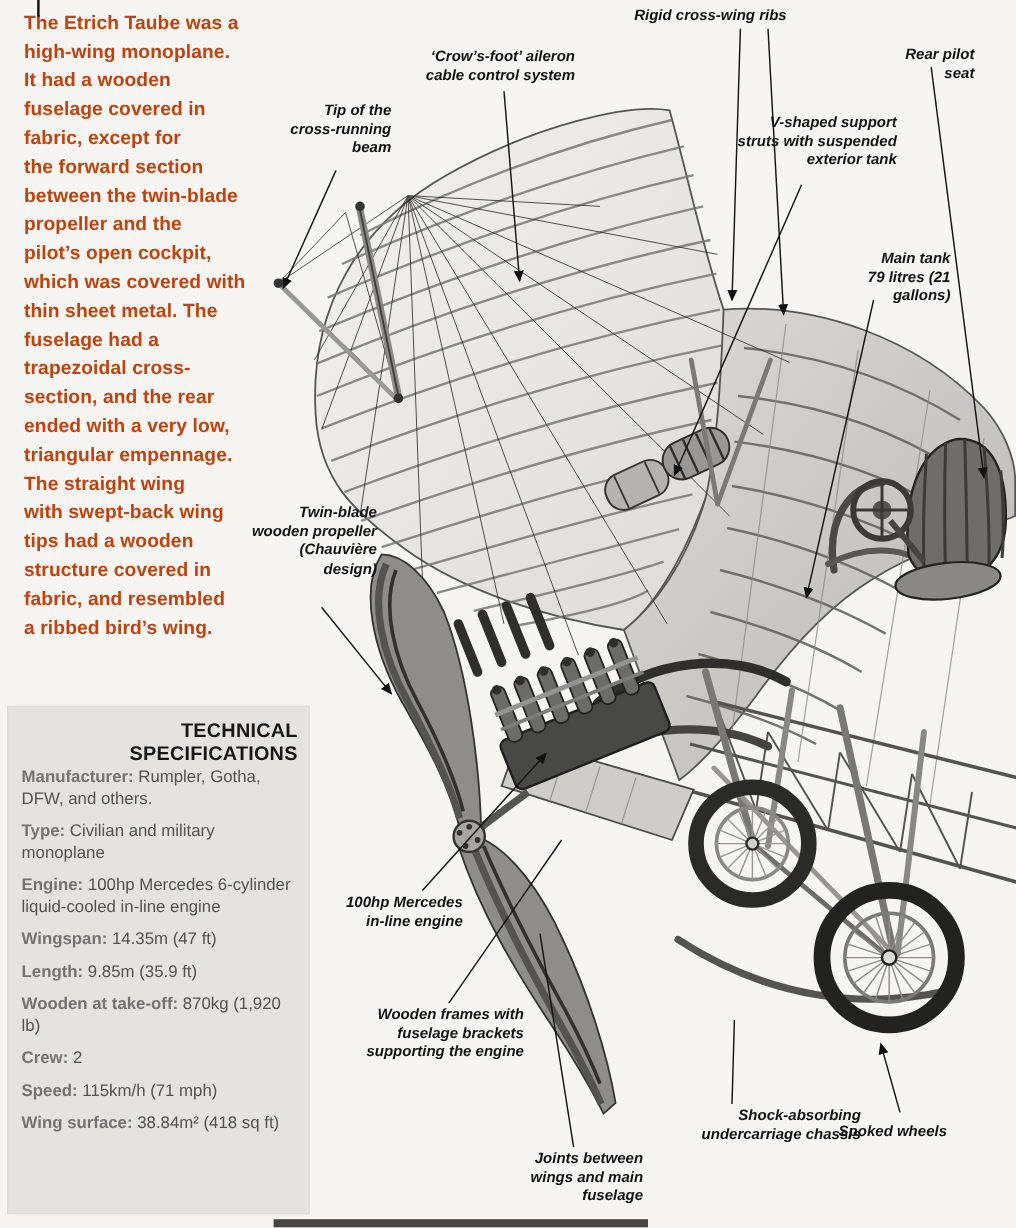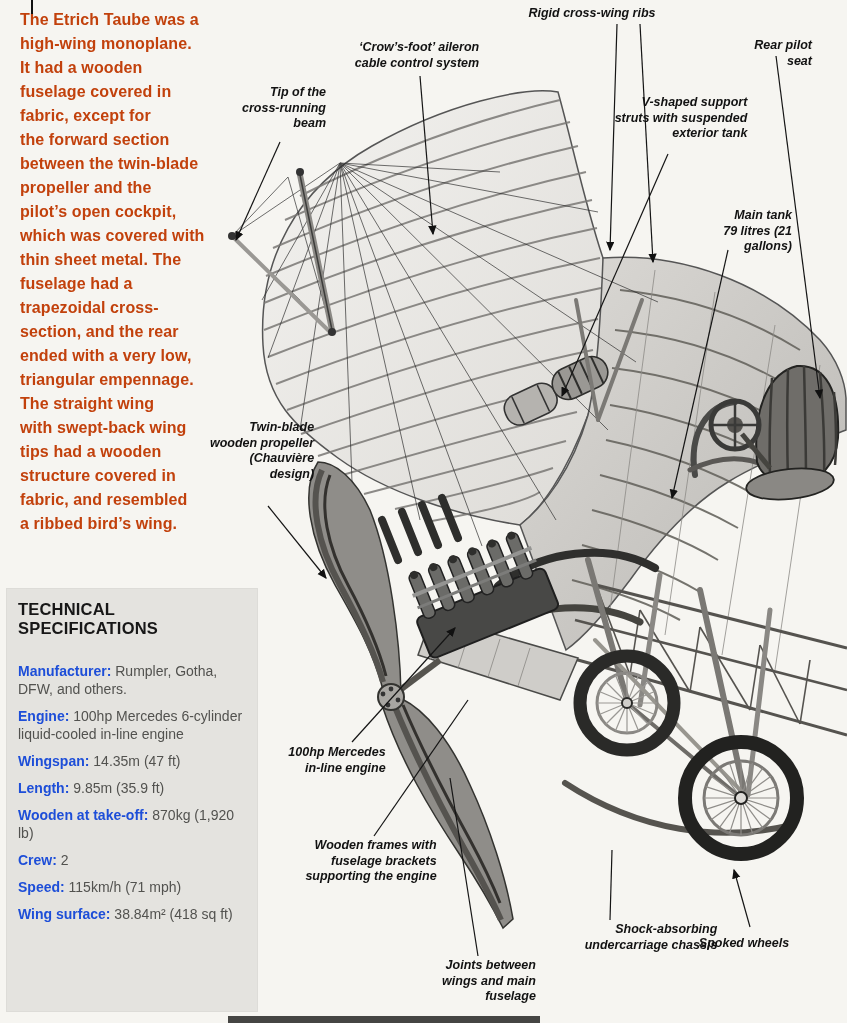--- a/index.html
+++ b/index.html
@@ -15,25 +15,26 @@
     font-size:16px;font-weight:700;line-height:24px;
     white-space:pre-line;color:#c2410c;letter-spacing:.1px;
   }
   
   .specbox{
     position:absolute;left:6px;top:588px;width:252px;height:424px;
     background:#e4e3df;padding:12px 10px 8px 12px;box-sizing:border-box;
     overflow:hidden;box-shadow:0 0 0 1px #dddcd8 inset;
   }
   .specbox h2{
-    margin:0 0 24px 0;font-size:16.5px;font-weight:700;color:#171717;
+    margin:0 0 0 0;font-size:16.5px;font-weight:700;color:#171717;
     letter-spacing:.2px;
+    text-align:right;
   }
   .spec-item{margin:0 0 9px 0;font-size:14px;line-height:18px;}
-  .spec-item .lbl{font-weight:700;color:#1d4ed8;}
+  .spec-item .lbl{font-weight:700;color:#737373;}
   .spec-item .val{font-weight:400;color:#52524f;}
   
   .callout{
     position:absolute;transform:translateX(-50%);
     font-size:12.5px;font-weight:700;font-style:italic;
     line-height:15.5px;color:#121212;text-align:right;
     white-space:pre-line;z-index:5;
   }
   svg{position:absolute;left:0;top:0;z-index:1;}
   .scan-tick{position:absolute;left:31px;top:0;width:2px;height:14px;background:#111;z-index:6;}
@@ -322,20 +323,21 @@
 The straight wing
 with swept-back wing
 tips had a wooden
 structure covered in
 fabric, and resembled
 a ribbed bird’s wing.</div>
 
 <div class="specbox">
   <h2>TECHNICAL SPECIFICATIONS</h2>
   <div class="spec-item"><span class="lbl">Manufacturer:</span> <span class="val">Rumpler, Gotha, DFW, and others.</span></div>
+  <div class="spec-item"><span class="lbl">Type:</span> <span class="val">Civilian and military monoplane</span></div>
   <div class="spec-item"><span class="lbl">Engine:</span> <span class="val">100hp Mercedes 6-cylinder liquid-cooled in-line engine</span></div>
   <div class="spec-item"><span class="lbl">Wingspan:</span> <span class="val">14.35m (47 ft)</span></div>
   <div class="spec-item"><span class="lbl">Length:</span> <span class="val">9.85m (35.9 ft)</span></div>
   <div class="spec-item"><span class="lbl">Wooden at take-off:</span> <span class="val">870kg (1,920 lb)</span></div>
   <div class="spec-item"><span class="lbl">Crew:</span> <span class="val">2</span></div>
   <div class="spec-item"><span class="lbl">Speed:</span> <span class="val">115km/h (71 mph)</span></div>
   <div class="spec-item"><span class="lbl">Wing surface:</span> <span class="val">38.84m² (418 sq ft)</span></div>
 </div>
 
 <div class="callout" style="left:592px;top:6px;">Rigid cross-wing ribs</div>

